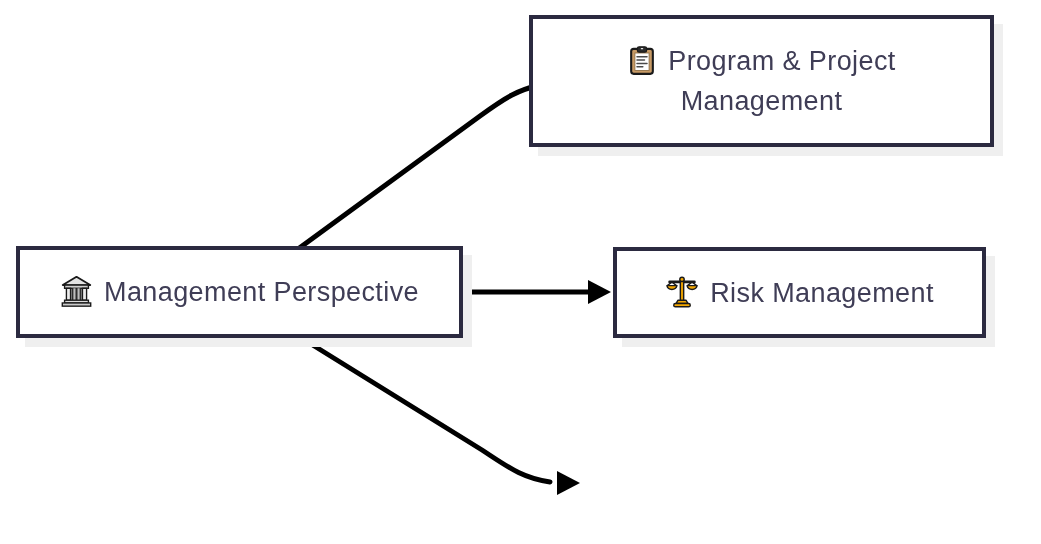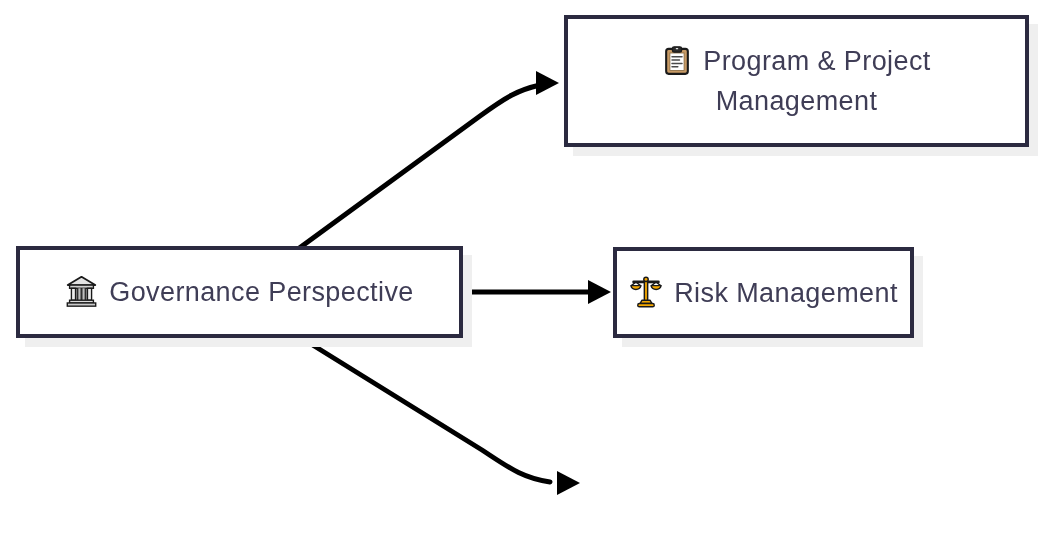--- a/index.html
+++ b/index.html
@@ -37,22 +37,22 @@
     letter-spacing: 0.4px;
     line-height: 40px;
   }
   .node .content { display: inline-block; }
   .node .content.narrow { width: 345px; }
   .node svg.emoji {
     vertical-align: -7px;
     margin-right: 11px;
   }
   #node-governance { left: 16px;  top: 246px; width: 447px; height: 92px; }
-  #node-program    { left: 564px; top: 15px;  width: 465px; height: 132px; }
-  #node-risk       { left: 613px; top: 247px; width: 301px; height: 91px; }
+  #node-program    { left: 529px; top: 15px;  width: 465px; height: 132px; }
+  #node-risk       { left: 613px; top: 247px; width: 373px; height: 91px; }
   #node-portfolio  { left: 582px; top: 436px; width: 421px; height: 92px; }
 </style>
 </head>
 <body>
 
 <div class="canvas">
 
   <svg class="arrows" viewBox="0 0 1041 544" xmlns="http://www.w3.org/2000/svg">
     <g stroke="#000000" stroke-width="5" fill="none" stroke-linecap="round" stroke-linejoin="round">
       <path d="M 298 249 L 480 116 C 506 97 518 90 540 85"></path>
@@ -71,21 +71,21 @@
       <svg class="emoji" viewBox="0 0 36 36" width="33" height="33">
         <polygon points="18,2 3,11 33,11" fill="#e3e3e3" stroke="#1a1a1a" stroke-width="2" stroke-linejoin="round"></polygon>
         <rect x="5" y="11" width="26" height="3.5" fill="#cfcfcf" stroke="#1a1a1a" stroke-width="1.5"></rect>
         <rect x="12.5" y="14.5" width="11" height="13" fill="#2e2e2e"></rect>
         <rect x="14.6" y="14.5" width="2.3" height="13" fill="#bdbdbd"></rect>
         <rect x="19.1" y="14.5" width="2.3" height="13" fill="#bdbdbd"></rect>
         <rect x="7" y="14.5" width="4.5" height="13" fill="#ededed" stroke="#1a1a1a" stroke-width="1.5"></rect>
         <rect x="24.5" y="14.5" width="4.5" height="13" fill="#ededed" stroke="#1a1a1a" stroke-width="1.5"></rect>
         <rect x="5" y="27.5" width="26" height="3" fill="#dcdcdc" stroke="#1a1a1a" stroke-width="1.5"></rect>
         <rect x="2.5" y="30.5" width="31" height="3.5" fill="#c9c9c9" stroke="#1a1a1a" stroke-width="1.5"></rect>
-      </svg><span>Governance Perspective</span>
+      </svg><span>Management Perspective</span>
     </span>
   </div>
 
   <div class="node" id="node-program">
     <span class="content narrow">
       <svg class="emoji" viewBox="0 0 36 36" width="30" height="33">
         <rect x="5" y="4" width="26" height="30" rx="3" fill="#c89b66" stroke="#1a1a1a" stroke-width="2.5"></rect>
         <rect x="9.5" y="9" width="17" height="21" fill="#ffffff" stroke="#8a6a3f" stroke-width="1"></rect>
         <rect x="12.5" y="1.5" width="11" height="6.5" rx="2" fill="#2b2b2b" stroke="#1a1a1a" stroke-width="1.5"></rect>
         <rect x="16.5" y="3" width="3" height="1.6" rx="0.8" fill="#e8e8e8"></rect>

